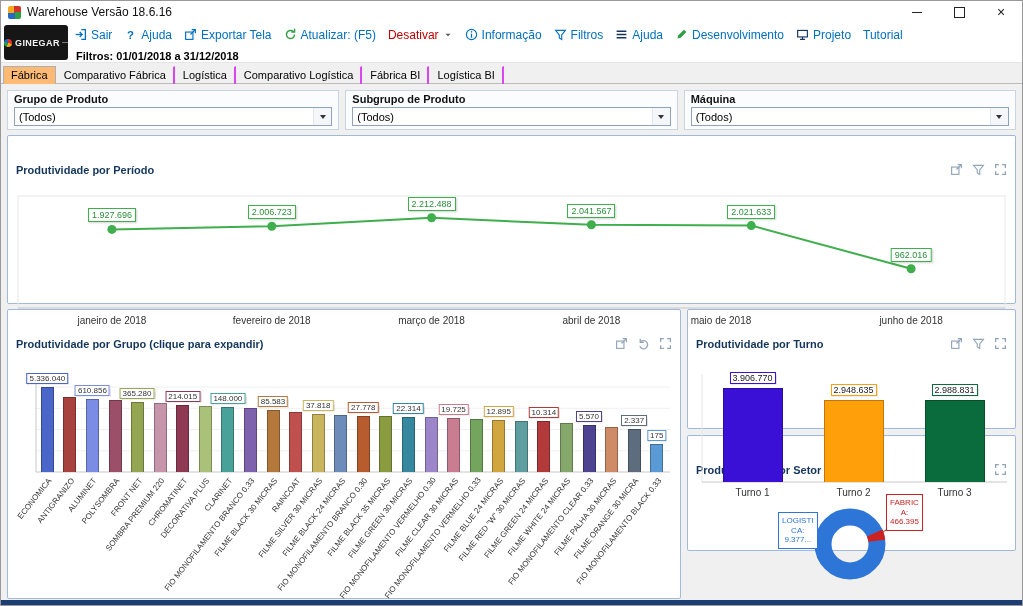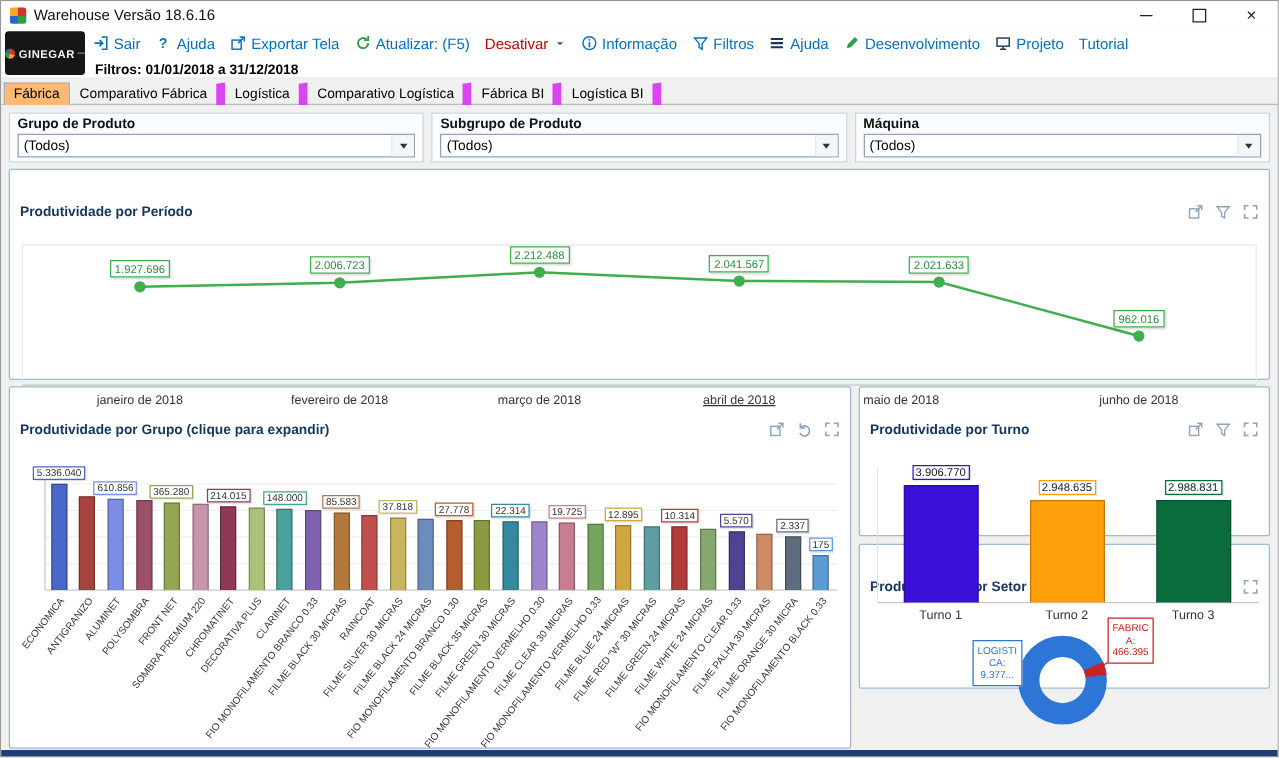--- a/index.html
+++ b/index.html
@@ -29,21 +29,21 @@
   .toolbar-row{height:24px;display:flex;align-items:center;padding-left:3px}
   .tb-item{display:flex;align-items:center;gap:4px;margin-right:12px;cursor:default;white-space:nowrap}
   .tb-ic svg{width:13px;height:13px;display:block}
   .tb-caret svg{width:10px;height:10px;display:block}
   .tb-label{font-size:12px}
   .filters-row{height:16px;display:flex;align-items:flex-end;padding-left:5px;font-size:11px;font-weight:bold;color:#000}
   
   .tabstrip{height:20px;flex:none;background:#f0f0f0;display:flex;align-items:flex-end;padding-left:2px;border-bottom:1px solid #bbb}
   .tab{font-size:11px;padding:2px 7px 3px;border:1px solid transparent;border-bottom:none;margin-bottom:-1px;white-space:nowrap;color:#000}
   .tab.active{background:#fdba74;border-color:#b0b0b0}
-  .tab:not(.active){border-right:7px solid #d946ef}
+  .tab:not(.active){border-right:2px solid #d946ef}
   
   .content{flex:none;height:516px;padding:6px 6px 0;background:#f0f0f0;box-sizing:border-box}
   .gb-row{display:flex;gap:6px;height:40px;margin-bottom:5px}
   .groupbox{flex:1;border:1px solid #c9d5e2;background:#fbfcfe;padding:2px 6px;box-sizing:border-box}
   .gb-label{font-size:11px;font-weight:bold;color:#111;margin-bottom:2px}
   .combo{height:19px;border:1px solid #8fa3bb;background:#fff;display:flex;align-items:center;
          font-size:11px;padding-left:4px;position:relative;box-sizing:border-box}
   .combo-arrow{position:absolute;right:0;top:0;bottom:0;width:17px;display:flex;align-items:center;
                justify-content:center;border-left:1px solid #e3e8ee;background:#f4f6f9}
   .combo-arrow i{width:0;height:0;border:3.5px solid transparent;border-top:4.5px solid #333;margin-top:4px}
@@ -286,21 +286,21 @@
           </svg>
           <div class="pt-label" style="left: 103.917px; top: 16.4093px;">1.927.696</div>
           <div class="pt-label" style="left: 263.75px; top: 13.1874px;">2.006.723</div>
           <div class="pt-label" style="left: 423.583px; top: 4.79857px;">2.212.488</div>
           <div class="pt-label" style="left: 583.417px; top: 11.7669px;">2.041.567</div>
           <div class="pt-label" style="left: 743.25px; top: 12.5796px;">2.021.633</div>
           <div class="pt-label" style="left: 903.083px; top: 55.7793px;">962.016</div>
           <div class="x-label" style="left: 103.917px; top: 123px;">janeiro de 2018</div>
           <div class="x-label" style="left: 263.75px; top: 123px;">fevereiro de 2018</div>
           <div class="x-label" style="left: 423.583px; top: 123px;">março de 2018</div>
-          <div class="x-label" style="left: 583.417px; top: 123px; text-decoration: underline;">abril de 2018</div>
+          <div class="x-label" style="left: 583.417px; top: 123px;">abril de 2018</div>
           <div class="x-label" style="left: 713px; top: 123px;">maio de 2018</div>
           <div class="x-label" style="left: 903.083px; top: 123px;">junho de 2018</div>
         </div>
     </div>
 
     <div class="bottom-row">
       <div class="panel" id="grupo-panel">
         <div class="panel-header">
           <span class="panel-title">Produtividade por Grupo (clique para expandir)</span>
           <span class="panel-icons" id="grupo-icons">

